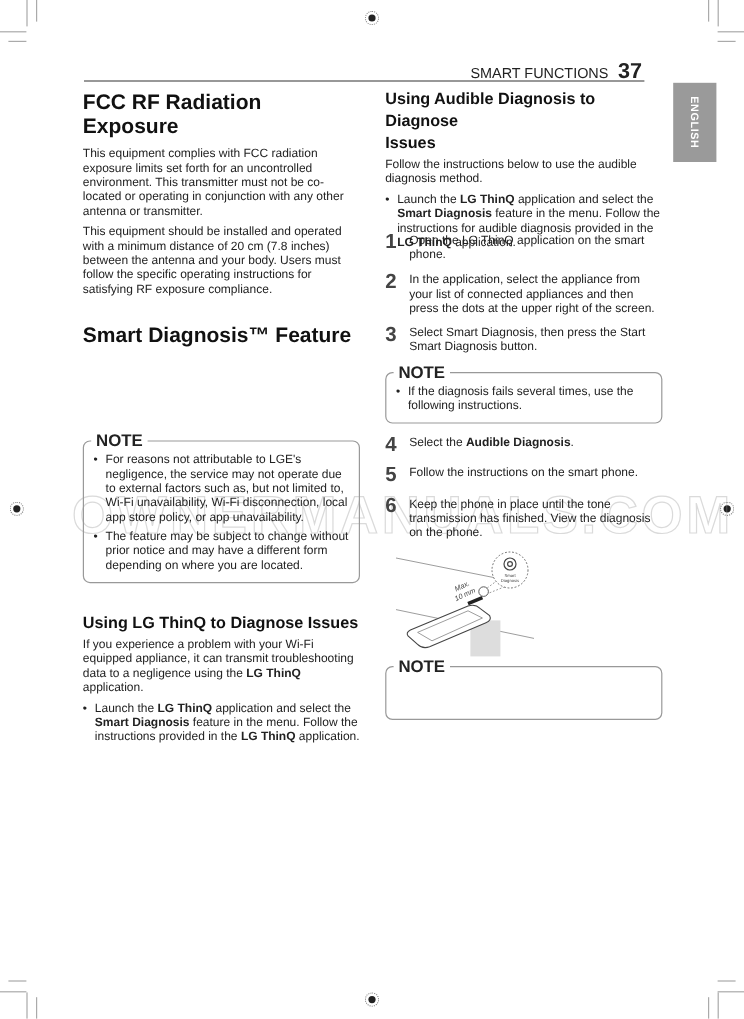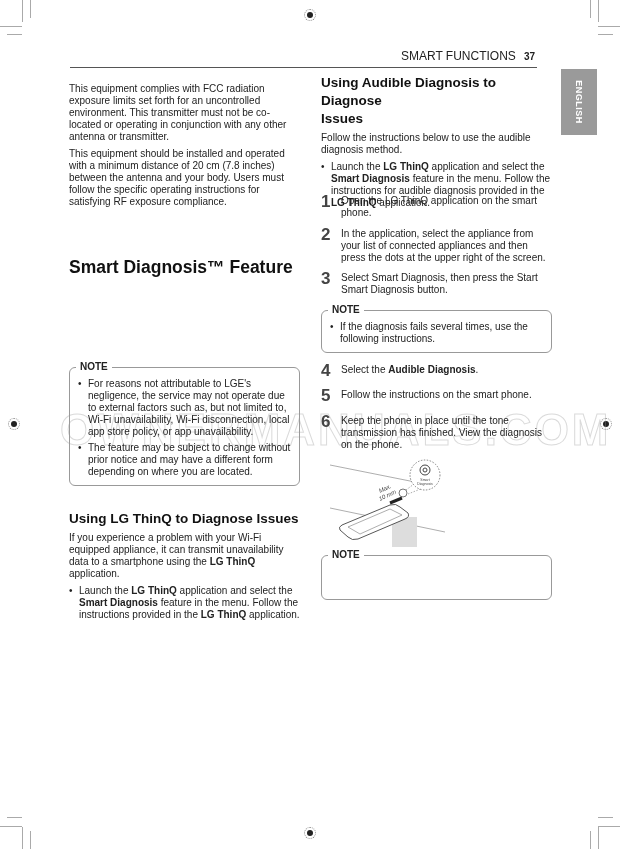--- a/index.html
+++ b/index.html
@@ -2,30 +2,30 @@
 <html><head>
 <meta charset="utf-8">
 <style>
   html,body{margin:0;padding:0;background:#fff;}
   body{width:620px;height:849px;position:relative;overflow:hidden;font-family:"Liberation Sans",sans-serif;color:#222;}
   .abs{position:absolute;}
   .crop{position:absolute;background:#aaa;}
   .reg{position:absolute;width:12px;height:12px;border-radius:50%;border:1px dotted #888;box-sizing:border-box;}
   .reg::after{content:"";position:absolute;left:2px;top:2px;width:6px;height:6px;border-radius:50%;background:#222;}
   .header{position:absolute;right:85px;top:49px;font-size:12px;color:#222;}
-  .header b{margin-left:8px;font-size:10px;}
+  .header b{margin-left:8px;font-size:18px;}
   .hrule{position:absolute;left:70px;top:67px;width:467px;height:1px;background:#555;}
   .lang-tab{position:absolute;left:561px;top:69px;width:36px;height:66px;background:#9a9a9a;}
   .lang-tab span{position:absolute;left:50%;top:50%;transform:translate(-50%,-50%) rotate(90deg);color:#fff;font-weight:bold;font-size:9px;letter-spacing:0.5px;white-space:nowrap;}
   .h1{font-size:17.5px;font-weight:bold;line-height:20px;color:#111;}
   .h2{font-size:13.5px;font-weight:bold;line-height:18px;color:#111;}
   p{margin:0;font-size:10px;line-height:12px;color:#222;}
   .col{position:absolute;width:232px;}
   .note{position:absolute;border:1px solid #999;border-radius:6px;box-sizing:border-box;}
-  .note-label{position:absolute;top:-7px;left:6px;background:#fff;padding:0 4px;font-weight:bold;font-size:10px;line-height:12px;color:#222;}
+  .note-label{position:absolute;top:-7px;left:6px;background:#fff;padding:0 4px;font-weight:bold;font-size:14px;line-height:12px;color:#222;}
   .bul{position:relative;padding-left:10px;font-size:10px;line-height:12px;}
   .bul::before{content:"•";position:absolute;left:0;top:0;}
   .step{position:absolute;width:232px;}
   .step .num{position:absolute;left:0;top:-3px;font-size:17px;font-weight:bold;color:#444;}
   .step p{margin-left:20px;}
   .icon-inline{display:inline-block;width:14px;height:14px;vertical-align:middle;}
   .watermark{position:absolute;left:60px;top:405px;font-size:44px;font-weight:bold;letter-spacing:3px;color:transparent;-webkit-text-stroke:1px rgba(150,150,150,0.35);white-space:nowrap;pointer-events:none;}
 </style>
 </head>
 <body>
@@ -56,38 +56,39 @@
 </div>
 <div class="hrule"></div>
 <div class="lang-tab">
     <span>ENGLISH</span>
   </div>
 
 <div class="watermark">OWNERMANUALS.COM</div>
 
 <div class="col" style="left:69px;top:75px;">
   <div class="h1">
+    <div>FCC RF Radiation Exposure</div>
   </div>
   <p style="margin-top:8px;">This equipment complies with FCC radiation exposure limits set forth for an uncontrolled environment. This transmitter must not be co-located or operating in conjunction with any other antenna or transmitter.</p>
   <p style="margin-top:5px;">This equipment should be installed and operated with a minimum distance of 20 cm (7.8 inches) between the antenna and your body. Users must follow the specific operating instructions for satisfying RF exposure compliance.</p>
 </div>
 
-<div class="col" style="left:69px;top:257px;">
+<div class="col" style="left:69px;top:269px;">
   <div class="h1">Smart Diagnosis™ Feature</div>
 </div>
 
 <div class="note" style="left:69px;top:367px;width:231px;height:119px;padding:10px 8px 0 8px;">
   <div class="note-label">NOTE</div>
   <div class="bul">For reasons not attributable to LGE's negligence, the service may not operate due to external factors such as, but not limited to, Wi-Fi unavailability, Wi-Fi disconnection, local app store policy, or app unavailability.</div>
   <div class="bul" style="margin-top:4px;">The feature may be subject to change without prior notice and may have a different form depending on where you are located.</div>
 </div>
 
 <div class="col" style="left:69px;top:510px;">
   <div class="h2">Using LG ThinQ to Diagnose Issues</div>
-  <p style="margin-top:4px;"><span>If you experience a problem with your Wi-Fi equipped appliance, it can transmit unavailability data to a smartphone using the </span><b>LG ThinQ</b><span> application.</span></p>
+  <p style="margin-top:4px;"><span>If you experience a problem with your Wi-Fi equipped appliance, it can transmit troubleshooting data to a negligence using the </span><b>LG ThinQ</b><span> application.</span></p>
   <div class="bul" style="margin-top:5px;"><span>Launch the </span><b>LG ThinQ</b><span> application and select the </span><b>Smart Diagnosis</b><span> feature in the menu. Follow the instructions provided in the </span><b>LG ThinQ</b><span> application.</span></div>
 </div>
 
 <div class="col" style="left:321px;top:74px;">
   <div class="h2" style="line-height:18px;">
     <div>Using Audible Diagnosis to Diagnose</div>
     <div>Issues</div>
   </div>
   <p style="margin-top:4px;">Follow the instructions below to use the audible diagnosis method.</p>
   <div class="bul" style="margin-top:5px;"><span>Launch the </span><b>LG ThinQ</b><span> application and select the </span><b>Smart Diagnosis</b><span> feature in the menu. Follow the instructions for audible diagnosis provided in the </span><b>LG ThinQ</b><span> application.</span></div>

